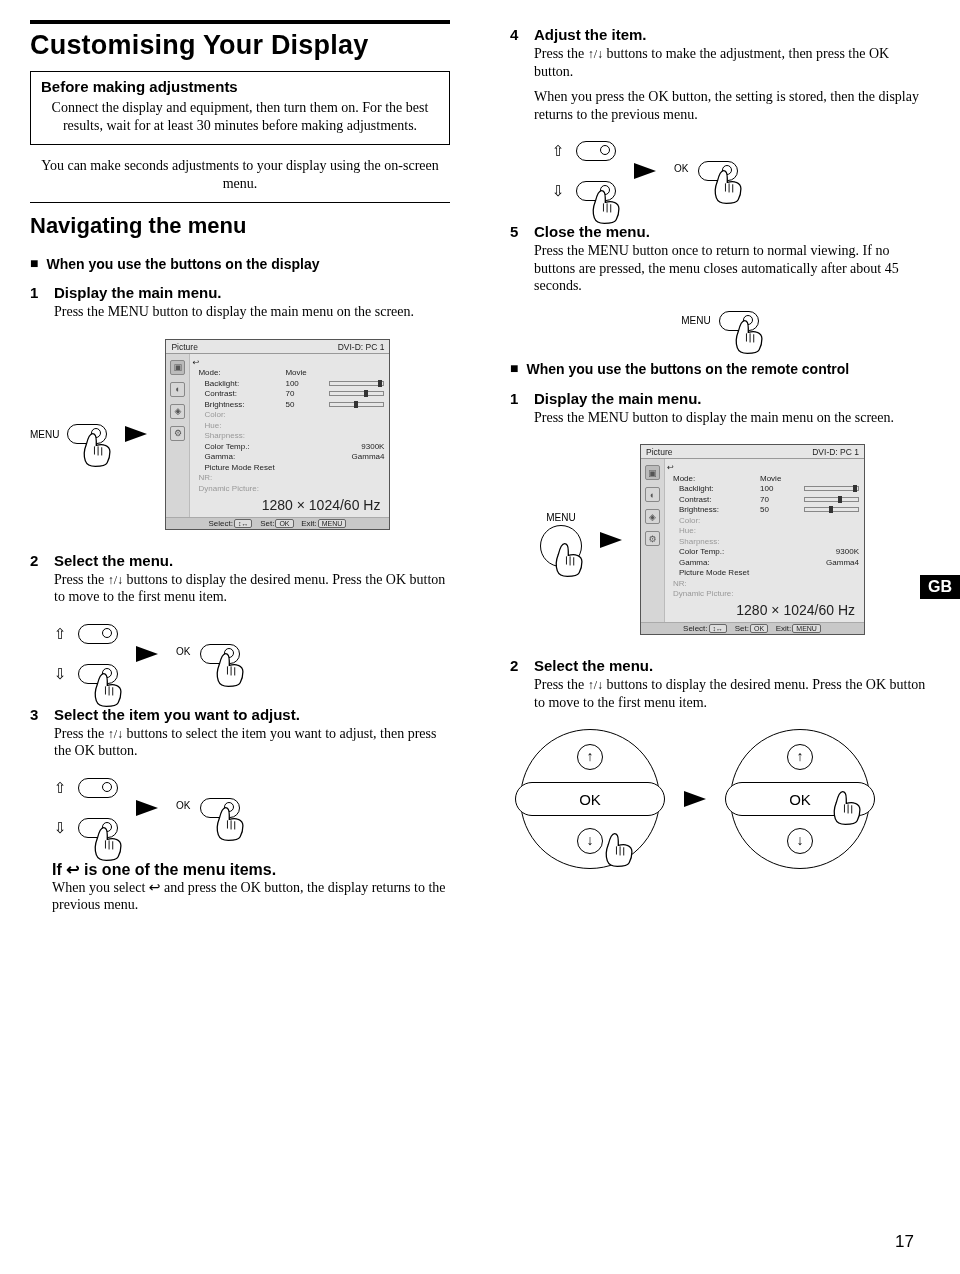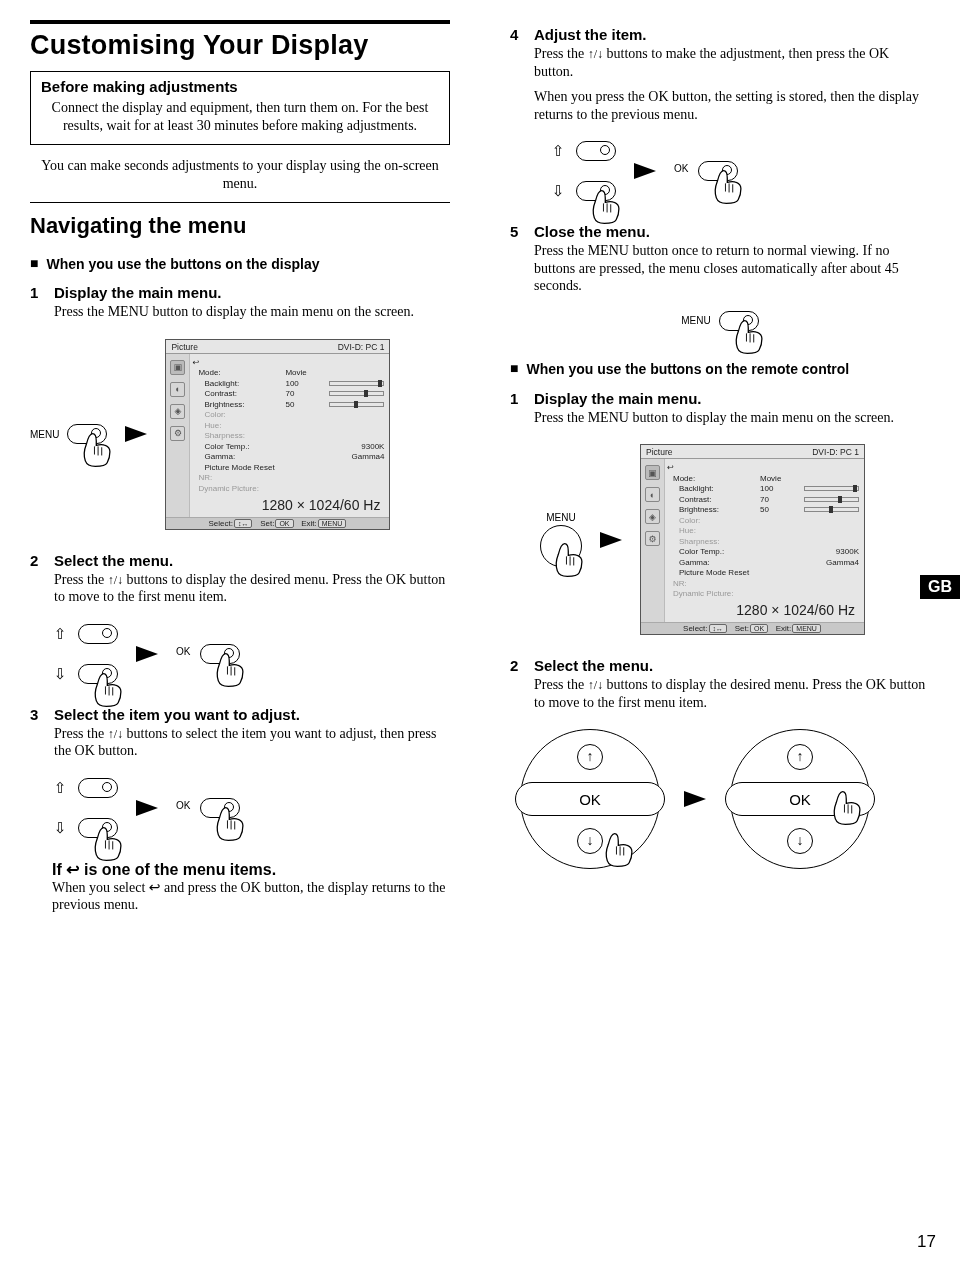--- a/index.html
+++ b/index.html
@@ -39,21 +39,21 @@
   .gb-tag {
     position: absolute;
     right: 0;
     top: 575px;
     background: black; color: white;
     font-family: Arial, Helvetica, sans-serif; font-weight: bold; font-size: 16px;
     padding: 3px 8px;
   }
   .page-num {
     position: absolute;
-    right: 24px; bottom: 22px;
+    right: 46px; bottom: 22px;
     font-family: Arial, Helvetica, sans-serif; font-size: 17px;
   }
 
   
   .illus { margin: 10px 0 22px 0; display: flex; align-items: center; gap: 18px; }
   .illus-center { justify-content: center; }
   .small-label { font-family: Arial, Helvetica, sans-serif; font-size: 10px; }
 
   .arrow-right {
     width: 0; height: 0;

